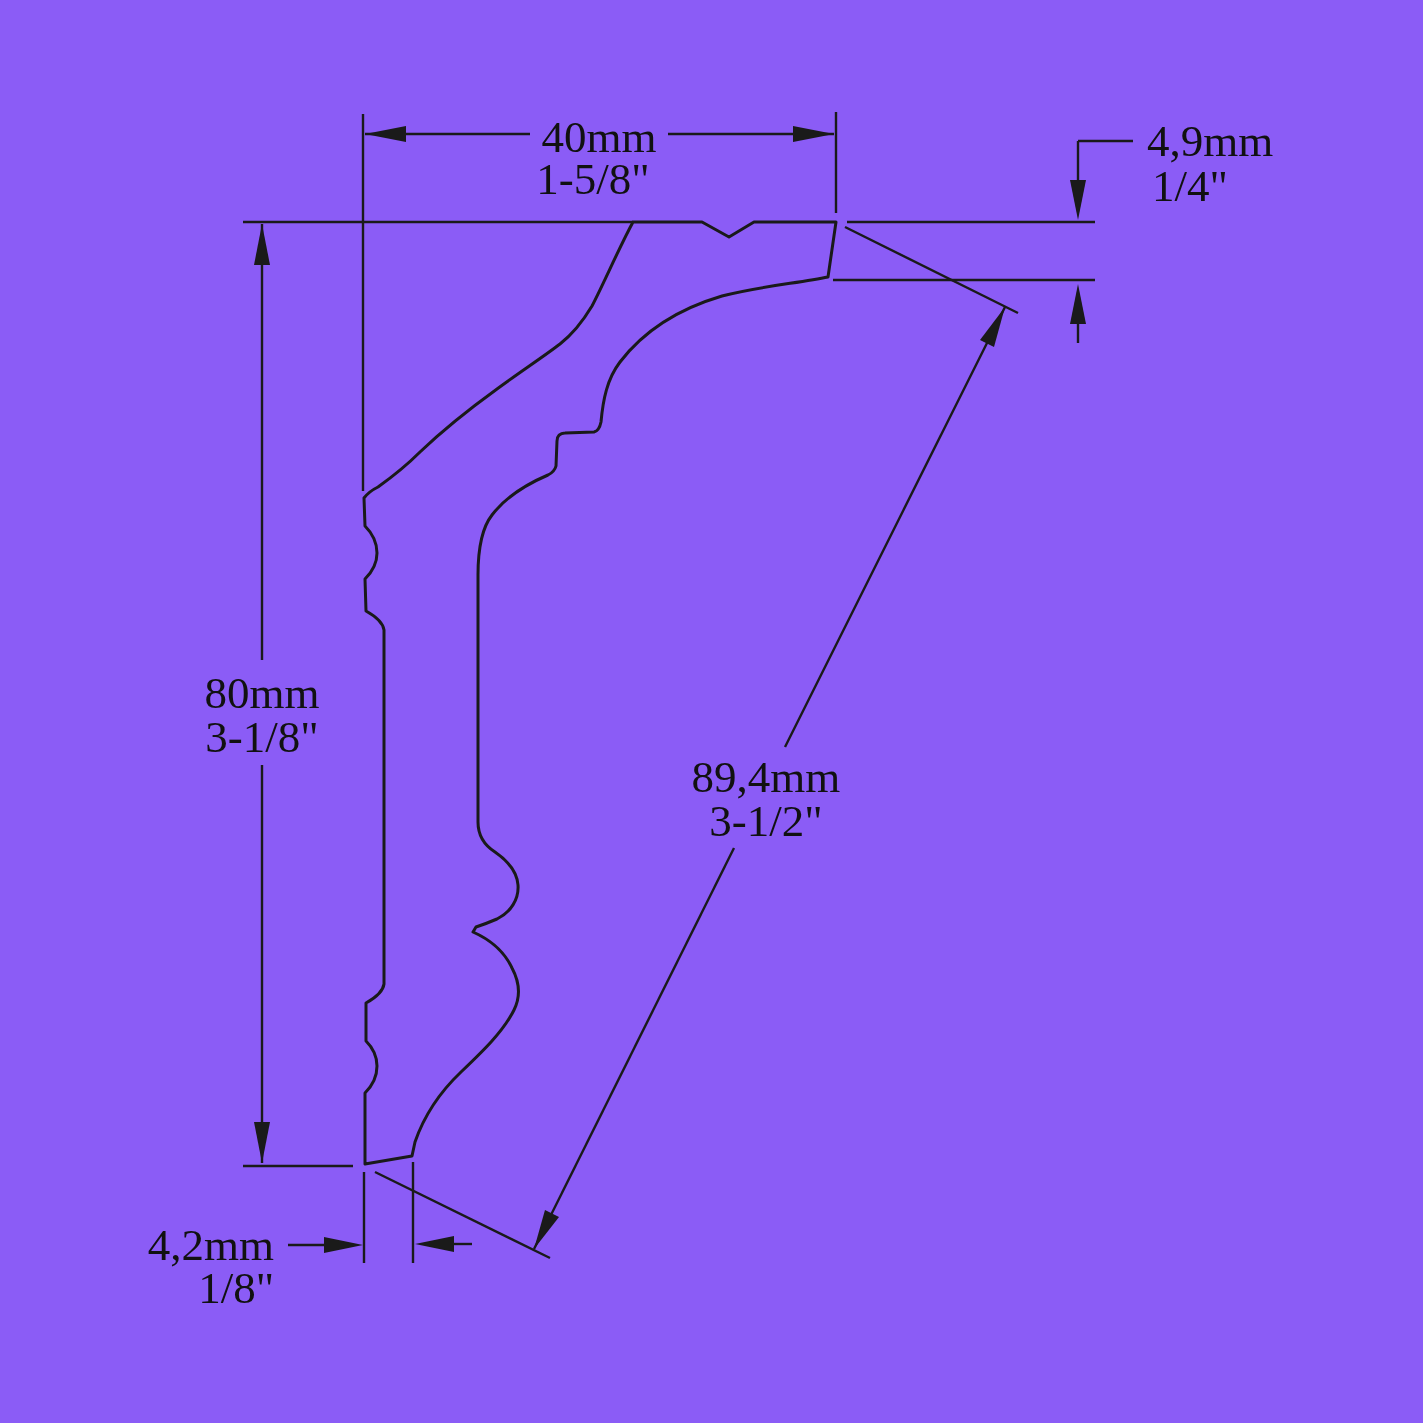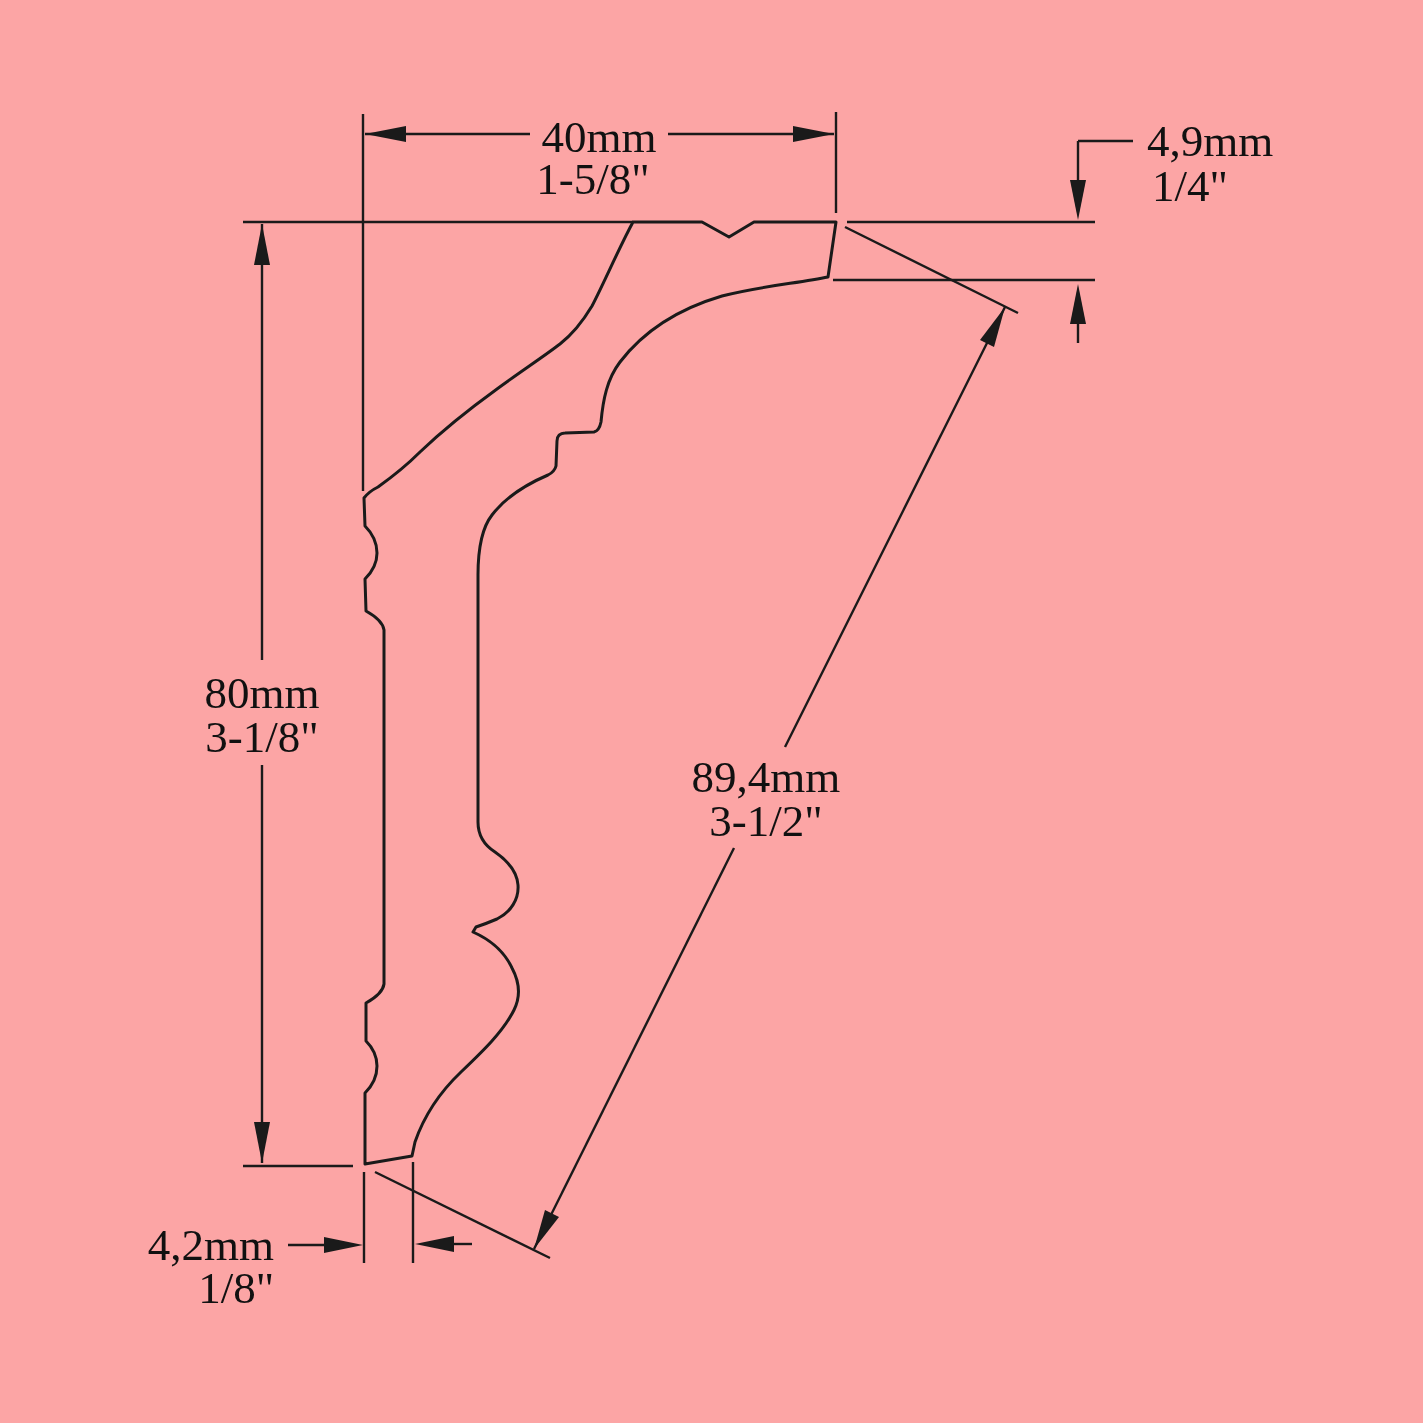--- a/index.html
+++ b/index.html
@@ -4,21 +4,21 @@
 <style>
   html, body {
     margin: 0;
     padding: 0;
     background: #ffffff;
   }
   .canvas {
     position: relative;
     width: 1423px;
     height: 1423px;
-    background: #fca5a5;
+    background: #8b5cf6;
     overflow: hidden;
   }
   svg {
     display: block;
   }
   .outline {
     fill: none;
     stroke: #1a1a1a;
     stroke-width: 3;
     stroke-linejoin: round;

